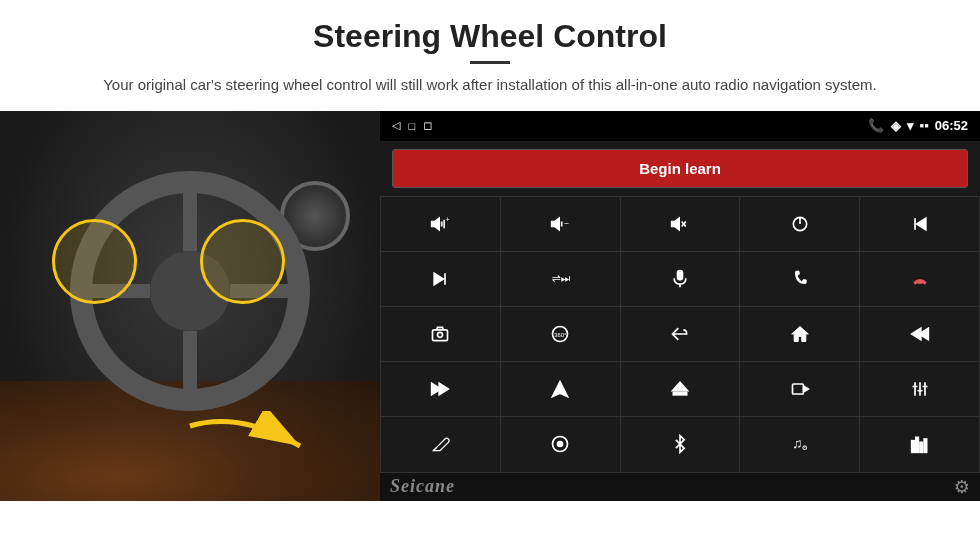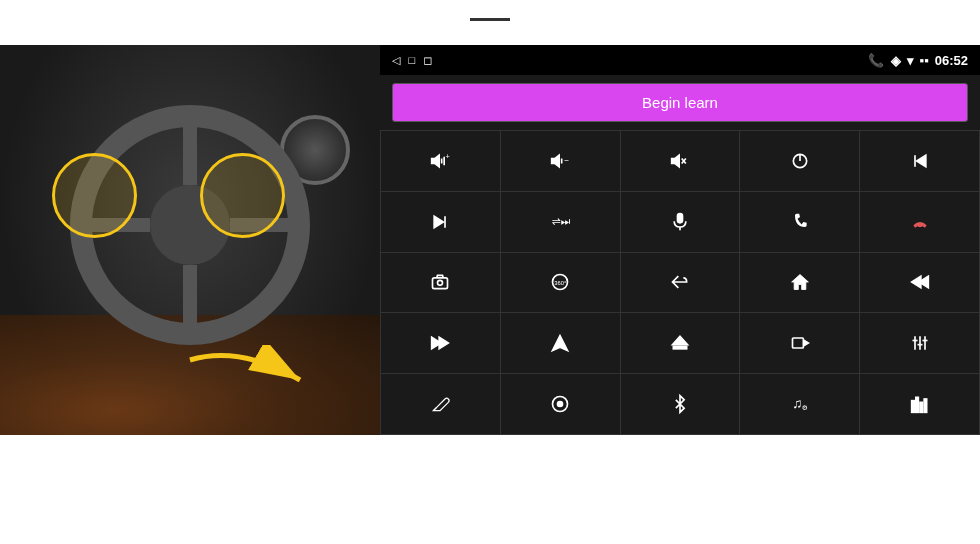--- a/index.html
+++ b/index.html
@@ -202,27 +202,28 @@
 
     
     .begin-learn-section {
       padding: 8px 12px;
       background: #1a1a1a;
     }
 
     .begin-learn-btn {
       width: 100%;
       padding: 10px;
-      background: #d946ef;
+      background: #b91c1c;
       border: 1px solid #555;
       color: #fff;
       font-size: 15px;
       text-align: center;
       cursor: pointer;
       border-radius: 3px;
+      font-weight: bold;
     }
 
     
     .controls-grid {
       flex: 1;
       display: grid;
       grid-template-columns: repeat(5, 1fr);
       grid-template-rows: repeat(5, 1fr);
       gap: 1px;
       background: #333;
@@ -270,21 +271,23 @@
       height: 20px;
       fill: none;
       stroke: white;
       stroke-width: 2;
     }
   </style>
 </head>
 <body>
 
 <div class="page-header">
+  <h1 class="page-title">Steering Wheel Control</h1>
   <div class="title-divider"></div>
+  <p class="page-subtitle">Your original car's steering wheel control will still work after installation of this all-in-one auto radio navigation system.</p>
 </div>
 
 <div class="content-area">
 
   <div class="left-panel">
     <div class="steering-wheel-bg">
 
       <div class="dashboard-bg"></div>
 
       <div class="speedometer"></div>
@@ -489,15 +492,19 @@
         <svg class="icon-svg" viewBox="0 0 24 24">
             <rect x="2" y="8" width="3" height="14" fill="white"></rect>
             <rect x="7" y="4" width="3" height="18" fill="white"></rect>
             <rect x="12" y="10" width="3" height="12" fill="white"></rect>
             <rect x="17" y="6" width="3" height="16" fill="white"></rect>
           </svg>
       </div>
 
     </div>
 
+    <div class="bottom-bar">
+      <span class="brand-name">Seicane</span>
+      <span class="gear-icon-wrap">⚙</span>
+    </div>
 
   </div>
 </div>
 
 </body></html>

